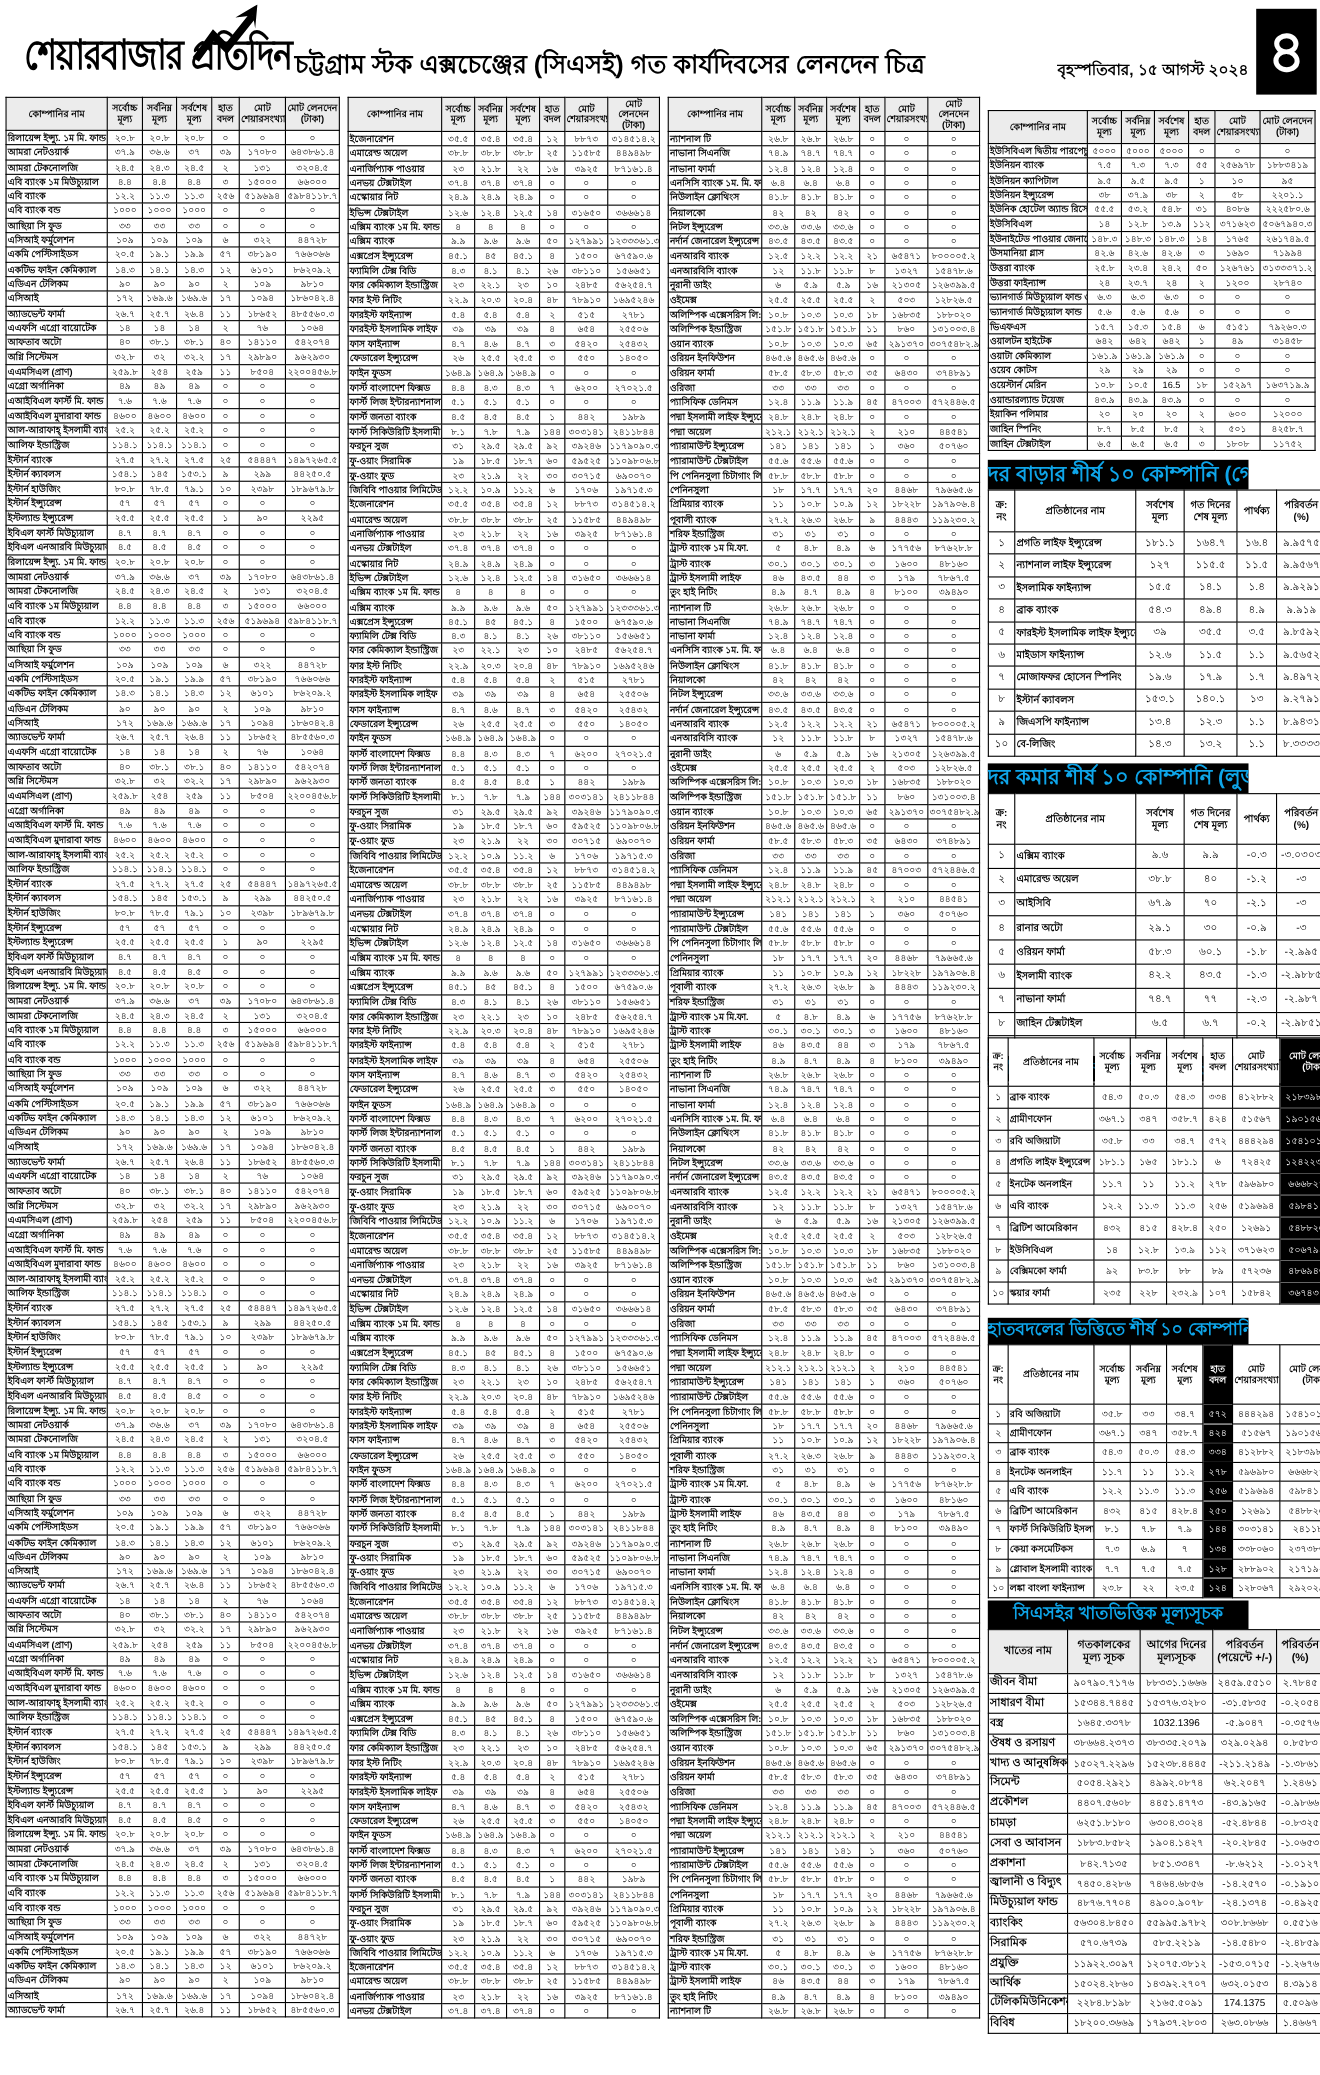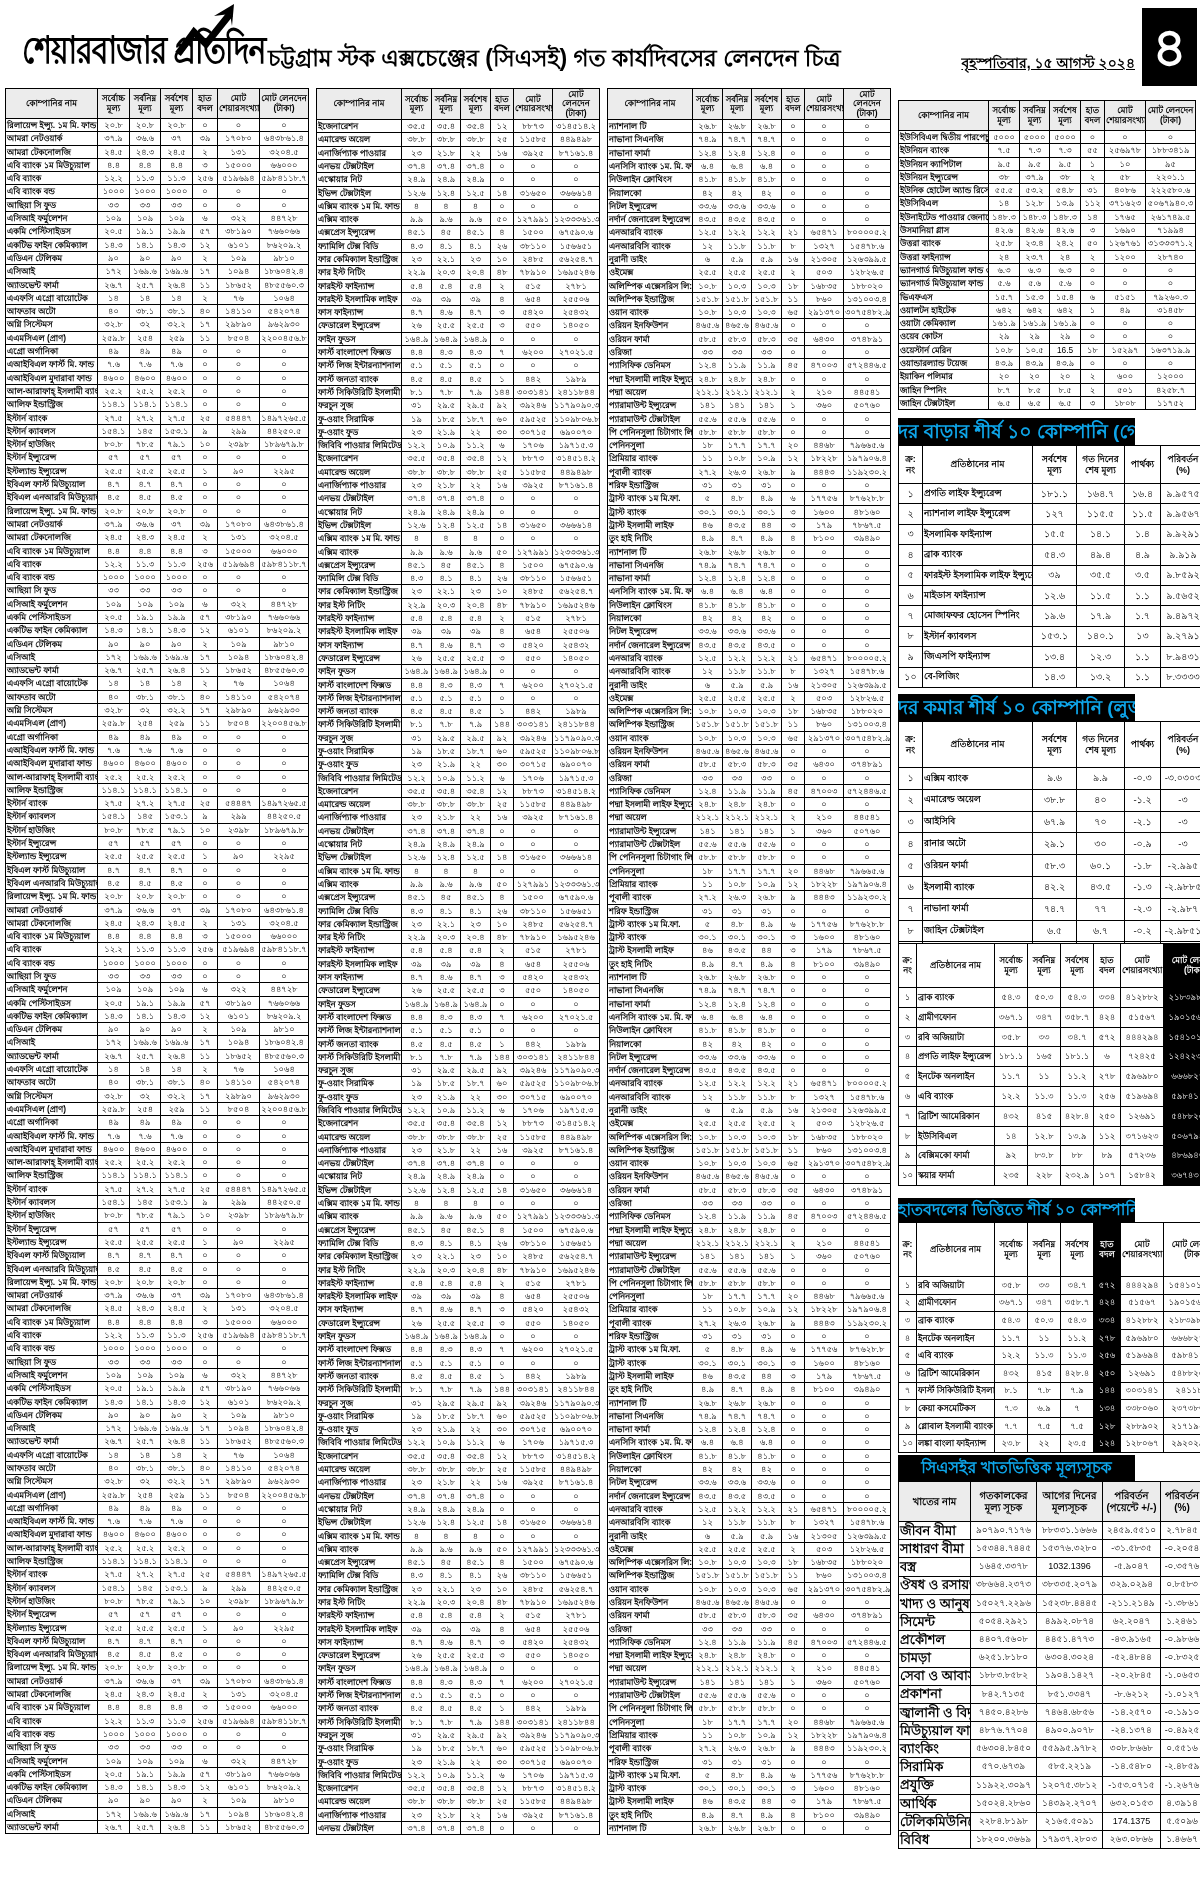--- a/index.html
+++ b/index.html
@@ -2,21 +2,21 @@
 <html><head>
 <meta charset="utf-8">
 <style>
   html,body{margin:0;padding:0;background:#fff;}
   body{width:1200px;height:1886px;position:relative;font-family:"Liberation Sans","DejaVu Sans",sans-serif;color:#000;overflow:hidden;}
   
   #masthead{position:absolute;left:22px;top:18px;width:250px;height:66px;}
   #masthead .logo-text{position:absolute;left:0;bottom:0;font-size:30px;font-weight:bold;letter-spacing:-1px;white-space:nowrap;transform:scaleY(1.25);transform-origin:bottom left;}
   #masthead svg{position:absolute;left:150px;top:-14px;}
   #page-title{position:absolute;left:268px;top:40px;width:660px;font-size:23px;font-weight:bold;white-space:nowrap;}
-  #page-date{position:absolute;left:960px;top:52px;width:175px;font-size:14px;font-weight:bold;text-align:right;text-decoration:underline;}
+  #page-date{position:absolute;left:960px;top:52px;width:175px;font-size:14px;font-weight:bold;text-align:right;}
   #page-num{position:absolute;left:1142px;top:8px;width:55px;height:78px;background:#000;color:#fff;font-size:54px;font-weight:bold;text-align:center;line-height:78px;}
   
   .strip{position:absolute;}
   table{border-collapse:collapse;table-layout:fixed;width:100%;}
   .strip table, .panel table{border:1.5px solid #000;}
   td,th{border:1px solid #000;padding:0 1px;overflow:hidden;white-space:nowrap;box-sizing:border-box;}
   .strip th{background:#ececec;font-size:8.5px;font-weight:bold;height:30px;white-space:normal;line-height:1.1;padding:1px;}
   .strip td{height:13.3px;font-size:8.3px;line-height:1;}
   .strip td.name{text-align:left;font-weight:bold;}
   .strip td.num{text-align:center;}
@@ -34,21 +34,21 @@
   #gainer-bar{top:418px;height:27px;font-size:19px;line-height:27px;}
   #gainer-panel{top:445px;} #gainer-panel th{height:38px;} #gainer-panel td{height:20.4px;}
   #loser-bar{top:694px;height:27px;font-size:19px;line-height:27px;}
   #loser-panel{top:721px;} #loser-panel th{height:46px;} #loser-panel td{height:21.8px;}
   #value-bar{top:960px;height:23px;font-size:15px;line-height:23px;}
   #value-panel{top:943px;} #value-panel th{height:44px;font-size:8.5px;} #value-panel td{height:19.8px;font-size:8.5px;}
   #trades-bar{top:1198px;height:24px;font-size:16px;line-height:24px;text-align:center;}
   #trades-panel{top:1222px;} #trades-panel th{height:54px;font-size:8.5px;} #trades-panel td{height:17.6px;font-size:8.5px;}
   #sector-bar{top:1455px;height:26px;font-size:16px;line-height:26px;}
   #sector-panel{top:1481px;} #sector-panel th{height:40px;background:#ececec;font-size:10px;}
-  #sector-panel td{height:18.2px;font-size:9px;} #sector-panel td.name{font-size:13px;}
+  #sector-panel td{height:18.2px;font-size:9px;} #sector-panel td.name{font-size:10px;}
 </style>
 </head>
 <body>
 
 <div id="masthead">
   <span class="logo-text">শেয়ারবাজার প্রতিদিন</span>
   <svg width="72" height="58" viewBox="0 0 72 58">
     <polyline points="6,50 22,28 34,40 58,10" fill="none" stroke="#000" stroke-width="7"></polyline>
     <polygon points="58,10 42,12 62,0 60,22" fill="#000"></polygon>
   </svg>

